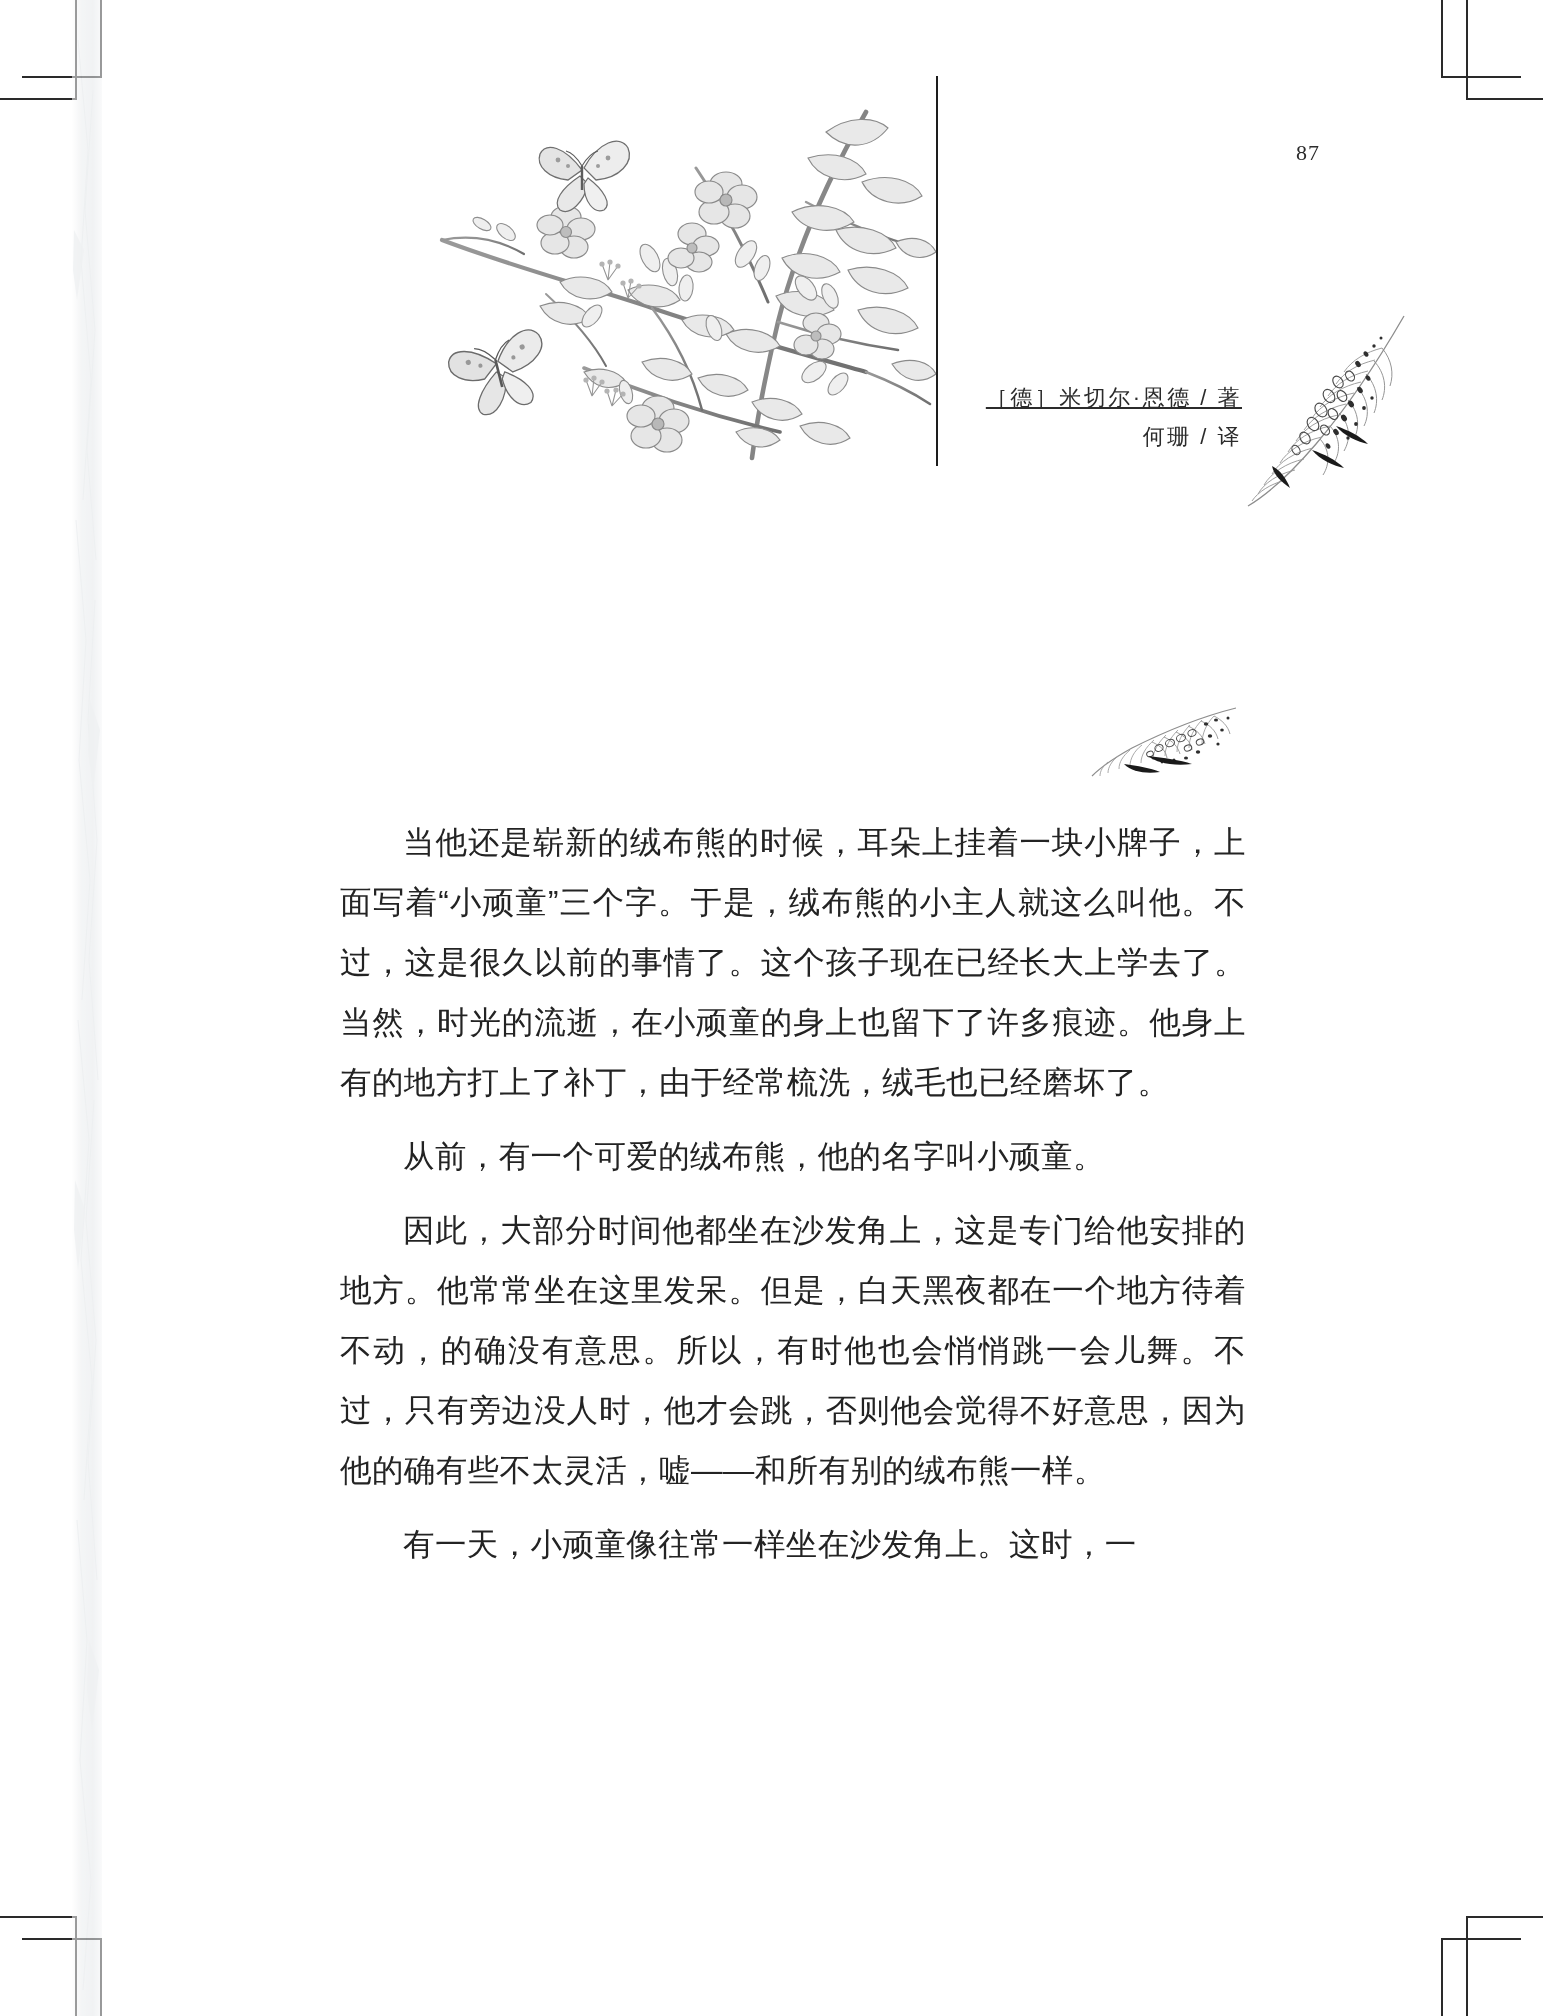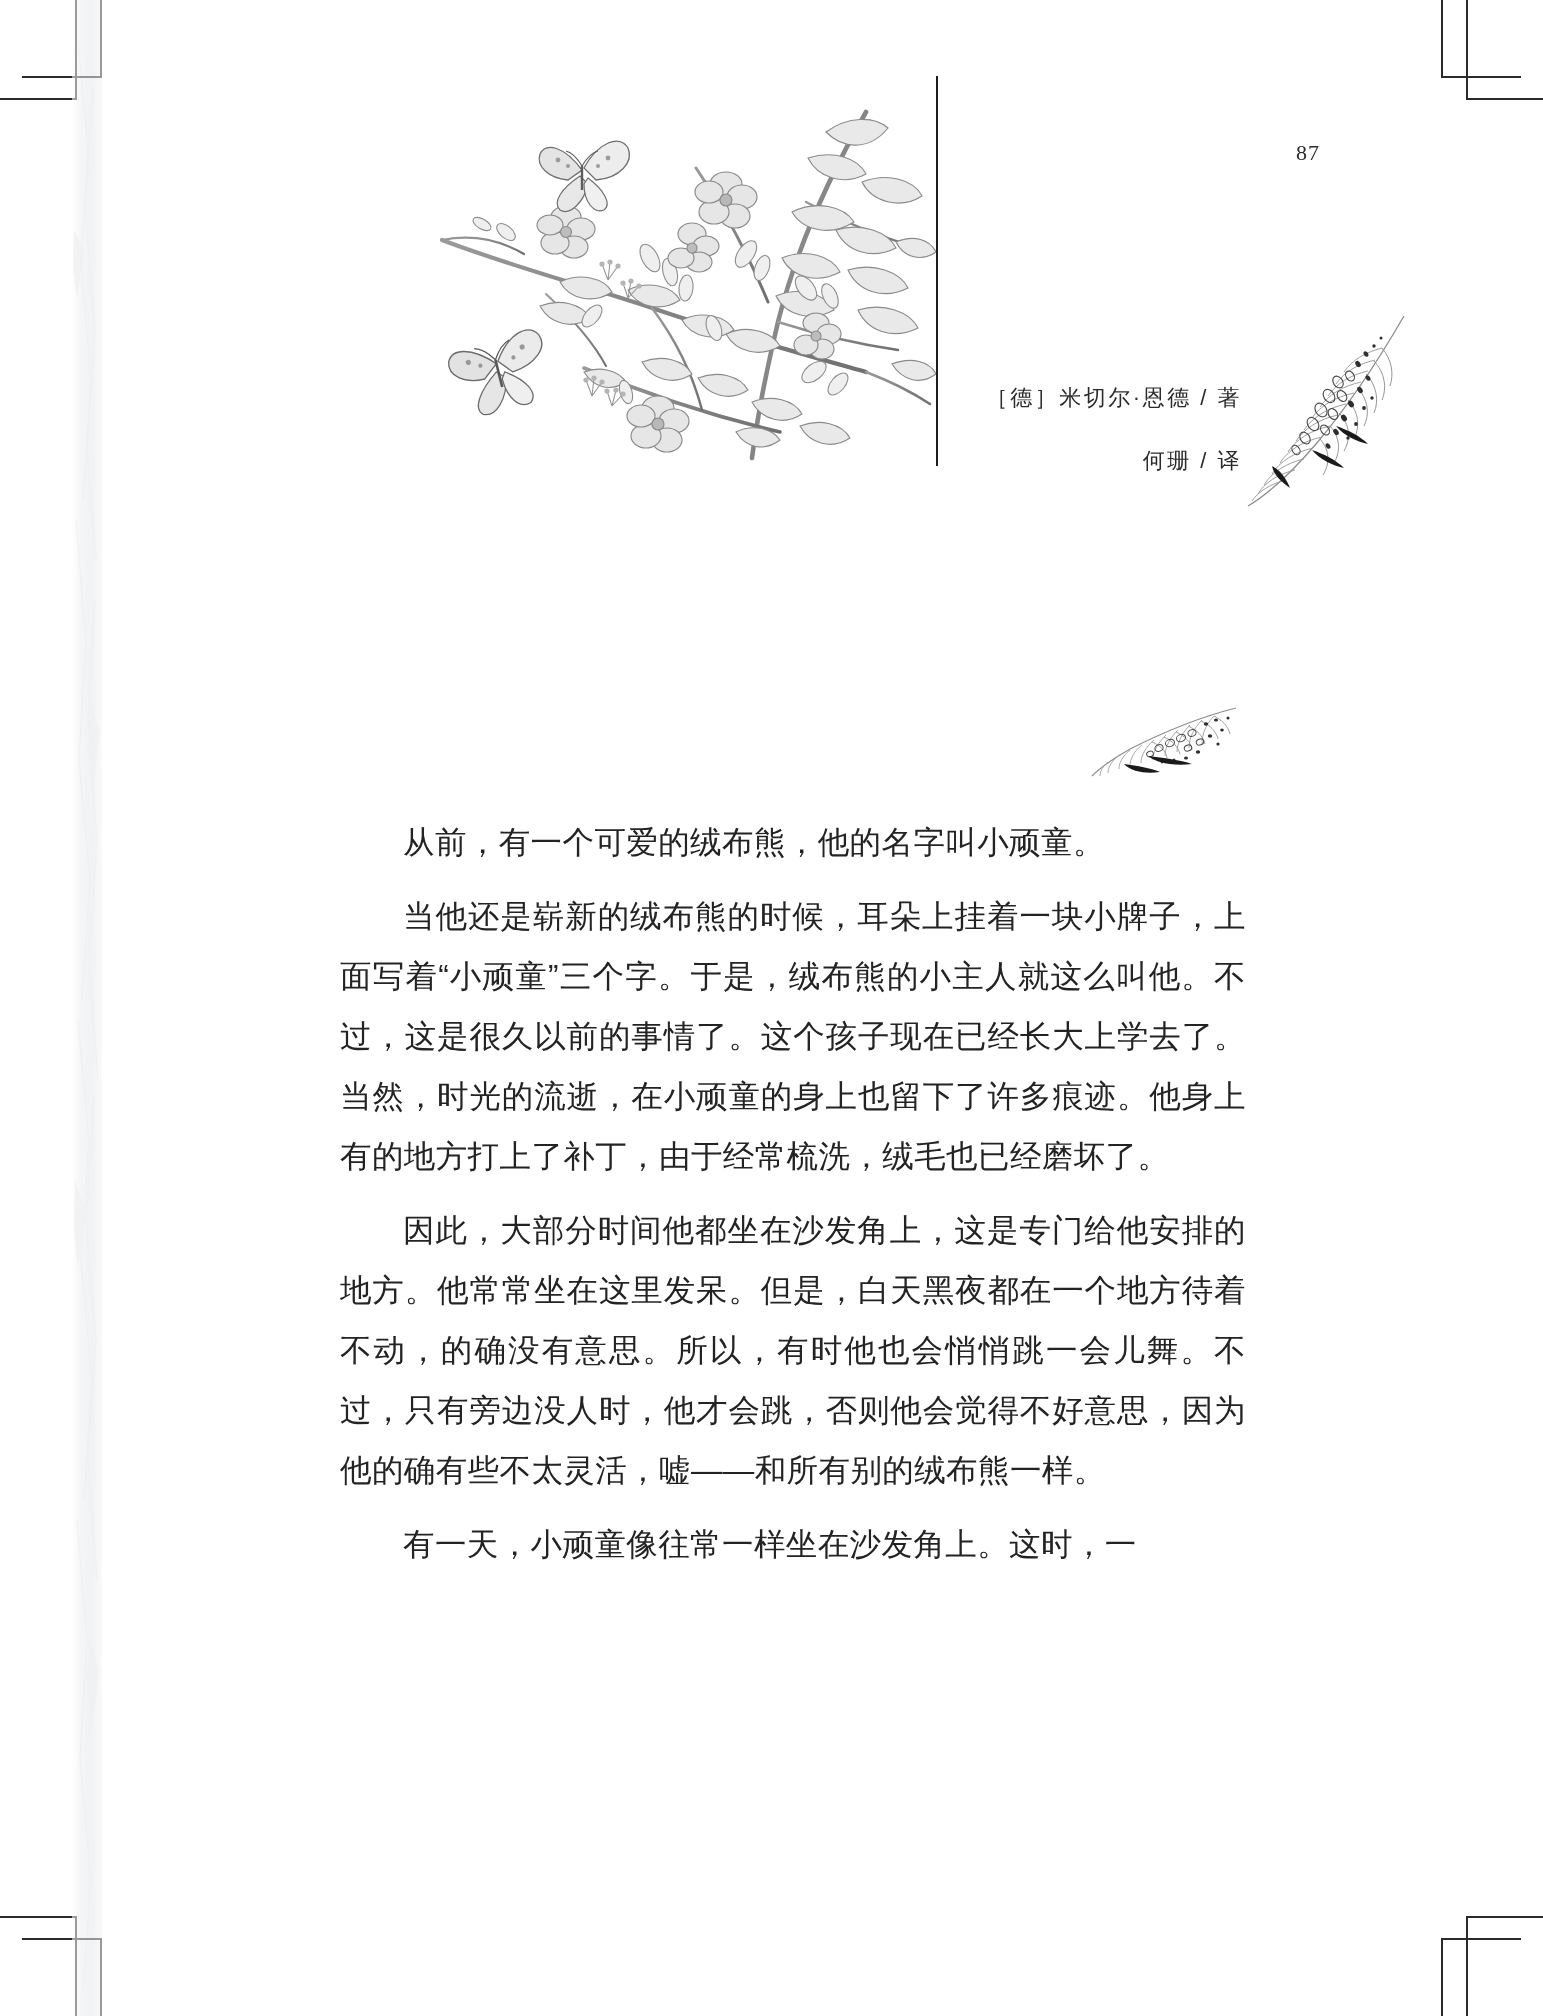--- a/index.html
+++ b/index.html
@@ -106,21 +106,21 @@
     width: 290px;
     text-align: right;
     color: #2b2b2b;
   }
   #byline .line {
     font-size: 22px;
     letter-spacing: 2.5px;
     line-height: 1.05;
     white-space: nowrap;
   }
-  #byline .line.author { margin-bottom: 40px; }
+  #byline .line.author { margin-bottom: 16px; text-decoration: underline; }
 
   
   #feather-large {
     position: absolute;
     left: 1232px;
     top: 308px;
     width: 182px;
     height: 202px;
   }
   #feather-small {
@@ -504,19 +504,19 @@
       </g>
       <g fill="#1a1a1a">
         <path d="M60 66 C76 68 92 70 104 74 C88 76 70 74 60 66 Z"></path>
         <path d="M36 74 C50 76 62 78 72 82 C58 84 44 82 36 74 Z"></path>
       </g>
     </svg>
   </div>
 
 
   <div id="body-text">
+    <p>当他还是崭新的绒布熊的时候，耳朵上挂着一块小牌子，上面写着“小顽童”三个字。于是，绒布熊的小主人就这么叫他。不过，这是很久以前的事情了。这个孩子现在已经长大上学去了。当然，时光的流逝，在小顽童的身上也留下了许多痕迹。他身上有的地方打上了补丁，由于经常梳洗，绒毛也已经磨坏了。</p>
     <p>从前，有一个可爱的绒布熊，他的名字叫小顽童。</p>
-    <p>当他还是崭新的绒布熊的时候，耳朵上挂着一块小牌子，上面写着“小顽童”三个字。于是，绒布熊的小主人就这么叫他。不过，这是很久以前的事情了。这个孩子现在已经长大上学去了。当然，时光的流逝，在小顽童的身上也留下了许多痕迹。他身上有的地方打上了补丁，由于经常梳洗，绒毛也已经磨坏了。</p>
     <p>因此，大部分时间他都坐在沙发角上，这是专门给他安排的地方。他常常坐在这里发呆。但是，白天黑夜都在一个地方待着不动，的确没有意思。所以，有时他也会悄悄跳一会儿舞。不过，只有旁边没人时，他才会跳，否则他会觉得不好意思，因为他的确有些不太灵活，嘘——和所有别的绒布熊一样。</p>
     <p>有一天，小顽童像往常一样坐在沙发角上。这时，一</p>
   </div>
 
 </div>
 
 </body></html>

